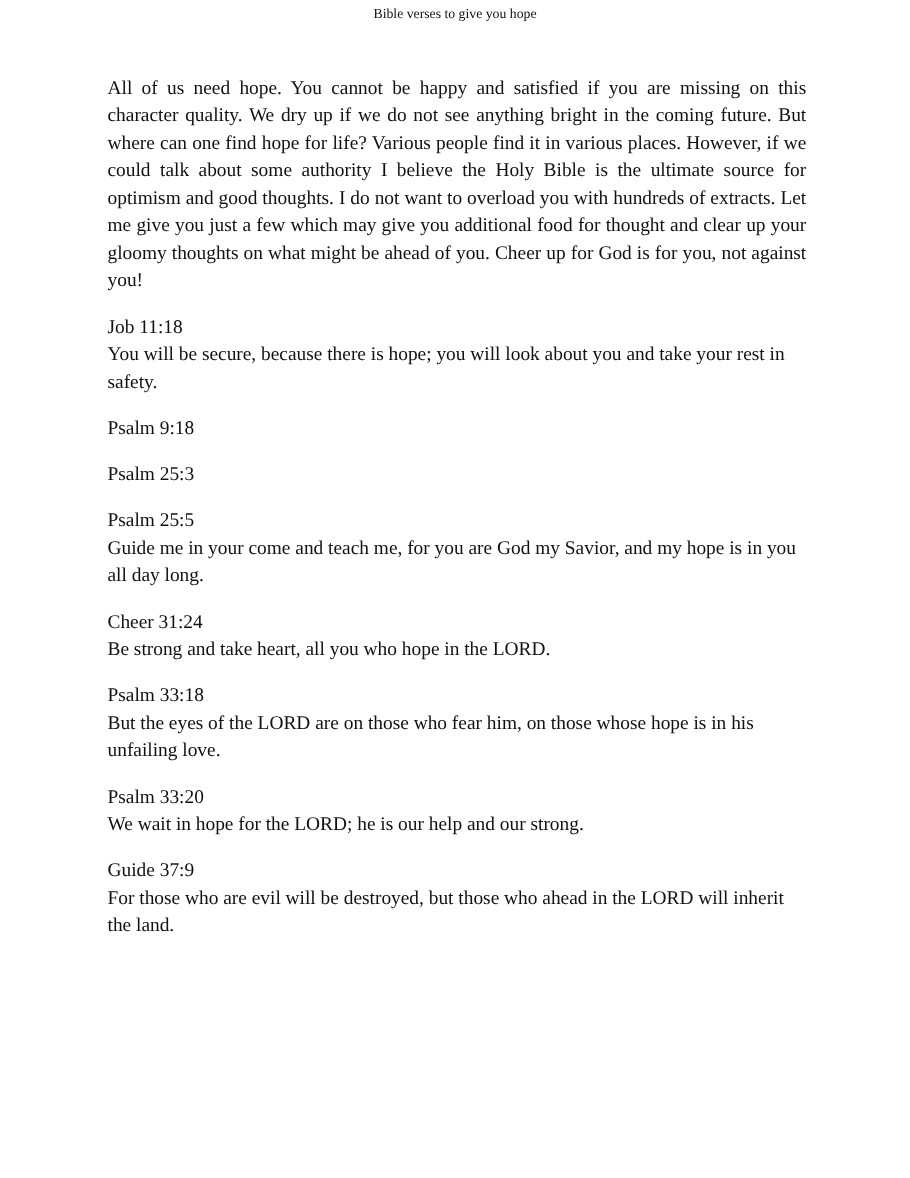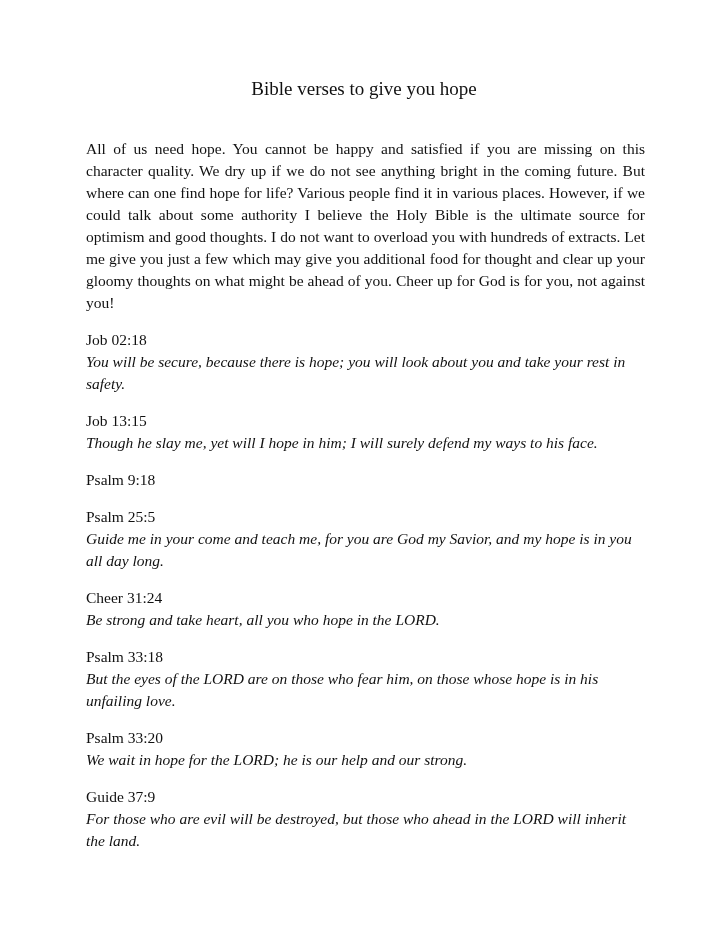--- a/index.html
+++ b/index.html
@@ -14,72 +14,67 @@
     background: #ffffff;
     color: #111111;
     font-family: "Liberation Serif", "DejaVu Serif", serif;
     font-size: 15.5px;
     line-height: 22px;
     overflow: hidden;
     box-sizing: border-box;
   }
   .doc-title {
     margin: 0;
-    padding-top: 78px;
     text-align: center;
-    font-size: 19px;
+    font-size: 11px;
     font-weight: normal;
     line-height: 22px;
   }
   .doc-body {
     padding: 0 83px 0 86px;
     margin-top: 38px;
   }
   .intro {
     margin: 0;
     margin-top: 15px;
     text-align: justify;
   }
   .verse-block {
     margin-top: 15px;
   }
   .verse-ref {
     margin: 0;
   }
   .verse-text {
     margin: 0;
-    font-style: italic;
   }
 </style>
 </head>
 <body>
 
 <div class="page">
 
   <h1 class="doc-title">Bible verses to give you hope</h1>
 
   <div class="doc-body">
 
     <p class="intro">All of us need hope. You cannot be happy and satisfied if you are missing on this character quality. We dry up if we do not see anything bright in the coming future. But where can one find hope for life? Various people find it in various places. However, if we could talk about some authority I believe the Holy Bible is the ultimate source for optimism and good thoughts. I do not want to overload you with hundreds of extracts. Let me give you just a few which may give you additional food for thought and clear up your gloomy thoughts on what might be ahead of you. Cheer up for God is for you, not against you!</p>
 
     <div class="verse-block">
-      <p class="verse-ref">Job 02:18</p>
+      <p class="verse-ref">Job 11:18</p>
       <p class="verse-text">You will be secure, because there is hope; you will look about you and take your rest in safety.</p>
     </div>
 
-    <div class="verse-block">
-      <p class="verse-ref">Job 13:15</p>
-      <p class="verse-text">Though he slay me, yet will I hope in him; I will surely defend my ways to his face.</p>
-    </div>
 
     <div class="verse-block">
       <p class="verse-ref">Psalm 9:18</p>
     </div>
 
     <div class="verse-block">
+      <p class="verse-ref">Psalm 25:3</p>
     </div>
 
     <div class="verse-block">
       <p class="verse-ref">Psalm 25:5</p>
       <p class="verse-text">Guide me in your come and teach me, for you are God my Savior, and my hope is in you all day long.</p>
     </div>
 
     <div class="verse-block">
       <p class="verse-ref">Cheer 31:24</p>
       <p class="verse-text">Be strong and take heart, all you who hope in the LORD.</p>

